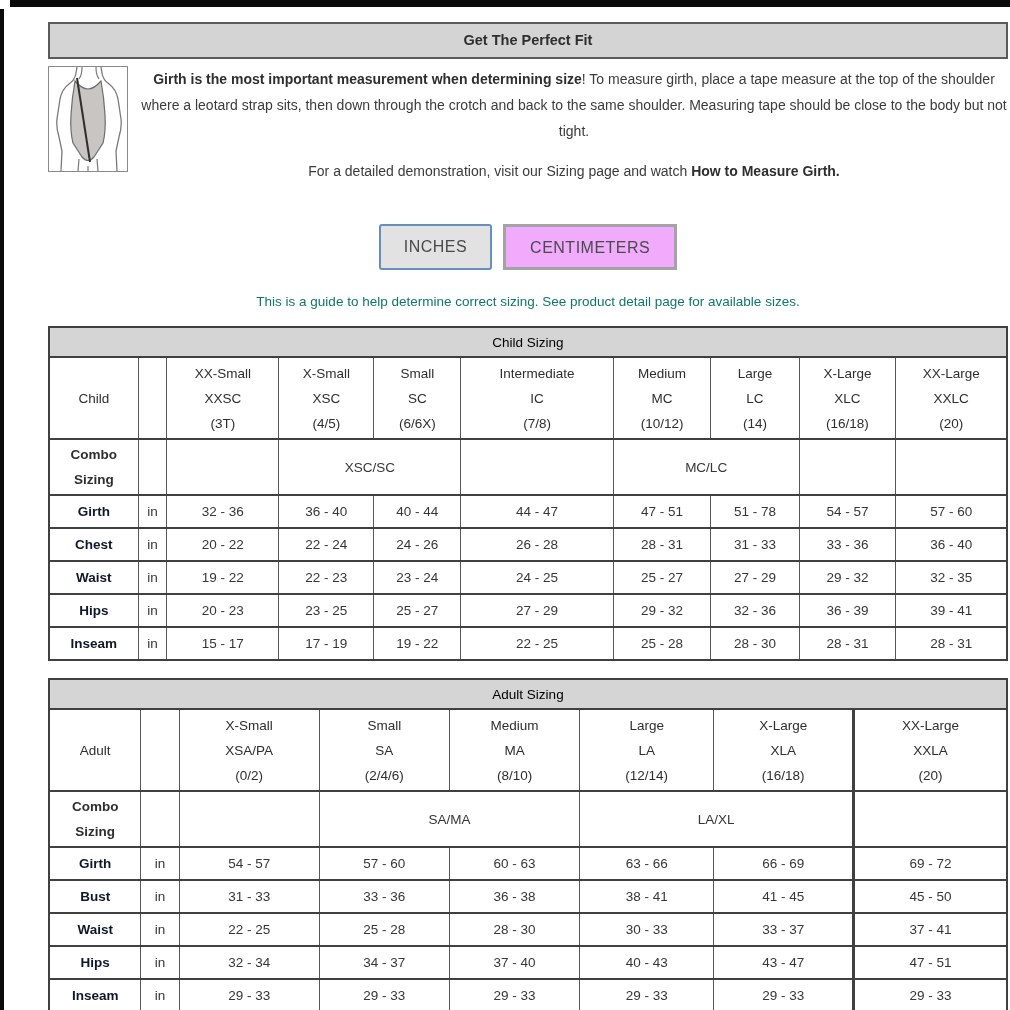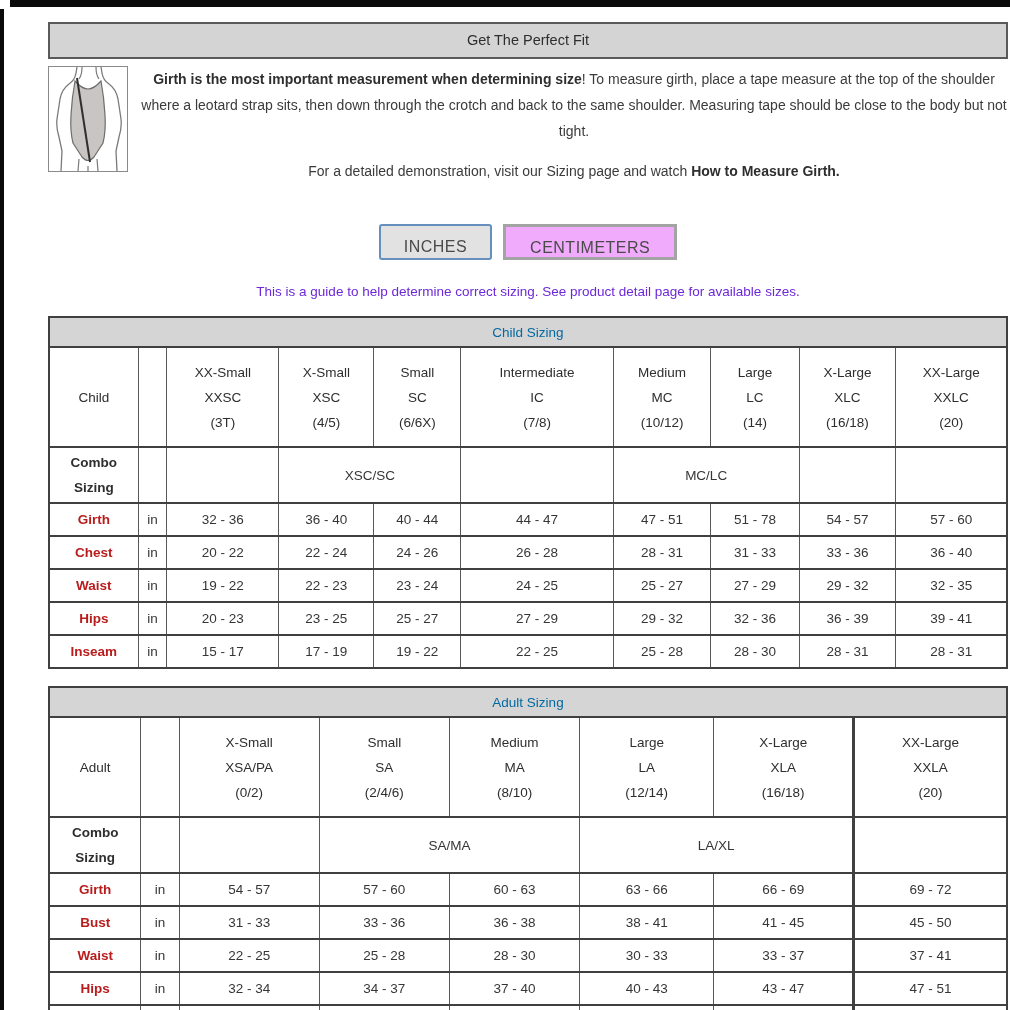--- a/index.html
+++ b/index.html
@@ -9,66 +9,66 @@
     font-family:"Liberation Sans", sans-serif; font-size:14px;
   }
   
   .edge-top  { position:absolute; top:0; left:10px; right:0; height:7px; background:#0a0a0a; }
   .edge-left { position:absolute; top:9px; left:0; width:4px; bottom:0; background:#0a0a0a; }
 
   .content { position:absolute; left:48px; top:22px; width:960px; }
 
   .title-bar {
     background:#d4d4d4; border:2px solid #5a5a5a;
-    text-align:center; font-weight:normal; font-size:14.5px; color:#2e2e2e;
+    text-align:center; font-weight:bold; font-size:14.5px; color:#2e2e2e;
     padding:8px 0 9px 0; box-sizing:border-box;
   }
 
   .intro-row { display:flex; margin-top:7px; align-items:flex-start; }
   .figure-box {
     flex:none; width:80px; height:106px; border:1px solid #8a8a8a;
     background:#fff; box-sizing:border-box; overflow:hidden;
   }
   .intro-text { flex:1; padding-left:12px; text-align:center; line-height:26px; }
   .demo-line { margin-top:14px; line-height:26px; }
   b, .bold { font-weight:bold; color:#2e2e2e;margin-top:22px; }
 
   .unit-buttons { text-align:center; margin-top:40px; }
   .btn {
-    display:inline-block; box-sizing:border-box; height:36px; line-height:42px;
+    display:inline-block; box-sizing:border-box; height:46px; line-height:42px;
     font-family:"Liberation Sans", sans-serif; font-size:16px; color:#4a4a4a;
     letter-spacing:0.5px; cursor:pointer; vertical-align:middle;
   }
   .btn-active {
     background:#e2e2e2; border:2px solid #6590bd; border-radius:3px;
     padding:0 23px; margin-right:7px;
   }
   .btn-plain {
     background:#f0abfc; border:3px solid #a3a3a3; padding:0 24px;
   }
 
-  .guide-note { text-align:center; font-size:13.5px; margin-top:24px; color:#6d28d9; }
+  .guide-note { text-align:center; font-size:13.5px; margin-top:24px; color:#0f766e; }
 
   table.sizing {
     border-collapse:collapse; width:960px; table-layout:fixed;
     margin-top:17px; border:2px solid #404040; font-size:13.5px; color:#363636;
   }
   table.sizing th, table.sizing td {
     border-left:1px solid #585858; border-right:1px solid #585858;
     border-top:2px solid #404040; border-bottom:2px solid #404040;
     text-align:center; vertical-align:middle; padding:2px 3px; box-sizing:border-box;
     font-weight:normal; overflow:hidden;
   }
-  .section-title { background:#d5d5d5; font-weight:normal; height:30px; font-size:13.5px; color:#0369a1; }
-  .size-header-row th { height:100px; font-weight:bold; color:#2e2e2e; line-height:25px; }
+  .section-title { background:#d5d5d5; font-weight:normal; height:30px; font-size:13.5px; color:#000000; }
+  .size-header-row th { height:82px; font-weight:bold; color:#2e2e2e; line-height:25px; }
   .size-header-row .row-group-label { text-align:center; }
   .combo-row th, .combo-row td { height:54px; }
   .combo-row .combo-label { font-weight:bold; color:#2e2e2e; line-height:25px;margin-left:21px; }
   .data-row th, .data-row td { height:33px; }
-  .data-row .measure-label { font-weight:bold; color:#b91c1c; }
+  .data-row .measure-label { font-weight:bold; color:#0f172a; }
   .thick-left { border-left:3px solid #404040 !important; }
   .hdr-line { display:block; }
 </style>
 </head>
 <body>
 
 <div class="edge-top"></div>
 <div class="edge-left"></div>
 
 <div class="content">

